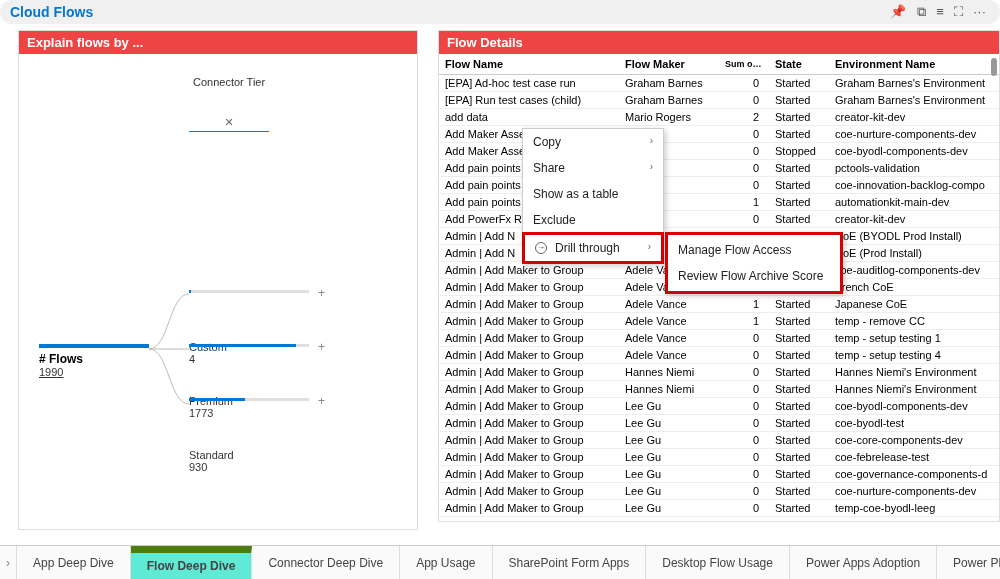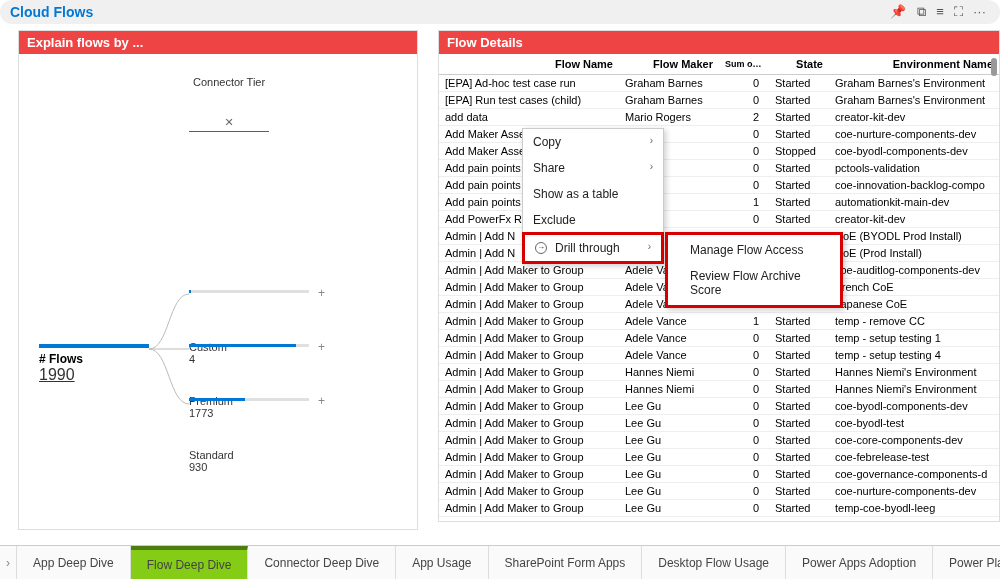--- a/index.html
+++ b/index.html
@@ -13,50 +13,50 @@
   .panel { border: 1px solid #ddd; background: #fff; display: flex; flex-direction: column; }
   .panel.left { width: 400px; height: 500px; }
   .panel.right { flex: 1; height: 492px; }
   .panel-header { background: #ef4444; color: #fff; font-weight: 600; padding: 4px 8px; font-size: 13px; }
   .decomp { flex: 1; position: relative; padding: 20px; }
   .tier-pill { position: absolute; top: 20px; left: 170px; border-bottom: 1px solid #0078d4; padding: 2px 4px; font-size: 11px; color: #333; display: flex; align-items: center; gap: 28px; flex-direction: column; }
   .tier-pill .x { color: #666; cursor: pointer; }
   .node-root { position: absolute; left: 20px; top: 290px; width: 110px; }
   .node-root .bar { height: 4px; background: #0078d4; width: 100%; margin-bottom: 4px; }
   .node-root .label { font-weight: 700; font-size: 12px; }
-  .node-root .val { font-size: 16px; color: #333; text-decoration: underline; }
+  .node-root .val { font-size: 11px; color: #333; text-decoration: underline; }
   .child { position: absolute; left: 170px; width: 120px; }
   .child .barwrap { width: 100%; height: 3px; background: #e0e0e0; position: relative; margin-bottom: 2px; }
   .child .barfill { height: 100%; background: #0078d4; }
   .child .label { font-size: 11px; color: #333; margin-top: 48px; }
   .child .val { font-size: 11px; color: #333; }
   .child .plus { position: absolute; right: -16px; top: -4px; color: #888; font-size: 12px; cursor: pointer; }
   .child-custom { top: 236px; }
   .child-premium { top: 290px; }
   .child-standard { top: 344px; }
   .connectors { position: absolute; left: 130px; top: 240px; width: 40px; height: 120px; }
   .connectors svg { width: 100%; height: 100%; overflow: visible; }
   .connectors path { stroke: #bbb; stroke-width: 1; fill: none; }
   .table-wrap { flex: 1; overflow: hidden; position: relative; font-size: 11px; }
   table { width: 100%; border-collapse: collapse; table-layout: fixed; }
-  th { text-align: right; font-weight: 700; padding: 4px 6px; border-bottom: 1px solid #ccc; background: #fff; white-space: nowrap; overflow: hidden; text-overflow: ellipsis; }
+  th { text-align: left; font-weight: 700; padding: 4px 6px; border-bottom: 1px solid #ccc; background: #fff; white-space: nowrap; overflow: hidden; text-overflow: ellipsis; }
   td { padding: 2px 6px; border-bottom: 1px solid #eee; white-space: nowrap; overflow: hidden; text-overflow: ellipsis; }
   td.num { text-align: right; padding-right: 10px; }
   .scroll-track { position: absolute; right: 2px; top: 4px; width: 6px; height: 18px; background: #999; border-radius: 3px; }
   .ctx-menu { position: absolute; left: 522px; top: 128px; width: 142px; background: #fff; border: 1px solid #ccc; box-shadow: 2px 2px 6px rgba(0,0,0,0.2); z-index: 30; font-size: 12px; }
   .ctx-item { padding: 6px 10px; display: flex; align-items: flex-start; justify-content: space-between; cursor: pointer; color: #222; }
   .ctx-item.highlight { border: 3px solid #d60000; margin: -1px; background: #fff; }
   .ctx-item .chev { color: #666; font-size: 10px; }
   .ctx-item .drill-ico { margin-right: 4px; display:inline-block; width:12px; height:12px; border:1px solid #666; border-radius:50%; position:relative; }
   .ctx-item .drill-ico::after { content:"→"; font-size:8px; position:absolute; left:1px; top:-1px; }
   .sub-menu { position: absolute; left: 665px; top: 232px; width: 178px; background: #fff; border: 3px solid #d60000; box-shadow: 2px 2px 6px rgba(0,0,0,0.2); z-index: 31; font-size: 12px; padding: 2px 0; }
-  .sub-item { padding: 6px 22px; cursor: pointer; color: #222; }
+  .sub-item { padding: 6px 10px; cursor: pointer; color: #222; }
   .tabs { position: absolute; bottom: 0; left: 0; right: 0; height: 34px; border-top: 1px solid #ccc; background: #fafafa; display: flex; align-items: stretch; font-size: 12px; overflow: hidden; }
   .tab { padding: 0 16px; display: flex; align-items: center; border-right: 1px solid #ddd; color: #444; cursor: pointer; white-space: nowrap; }
-  .tab.active { border-top: 4px solid #4d7c0f; background: #84cc16; font-weight: 400; }
+  .tab.active { border-top: 7px solid #4d7c0f; background: #5eead4; font-weight: 700; }
   .tab.first { width: 22px; padding: 0 6px; justify-content: center; color: #888; }
 </style>
 </head>
 <body>
 
 <div class="topbar">
   <span class="topbar-title">Cloud Flows</span>
   <span class="topbar-spacer"></span>
   <div class="topbar-icons">
     <span>📌</span>

